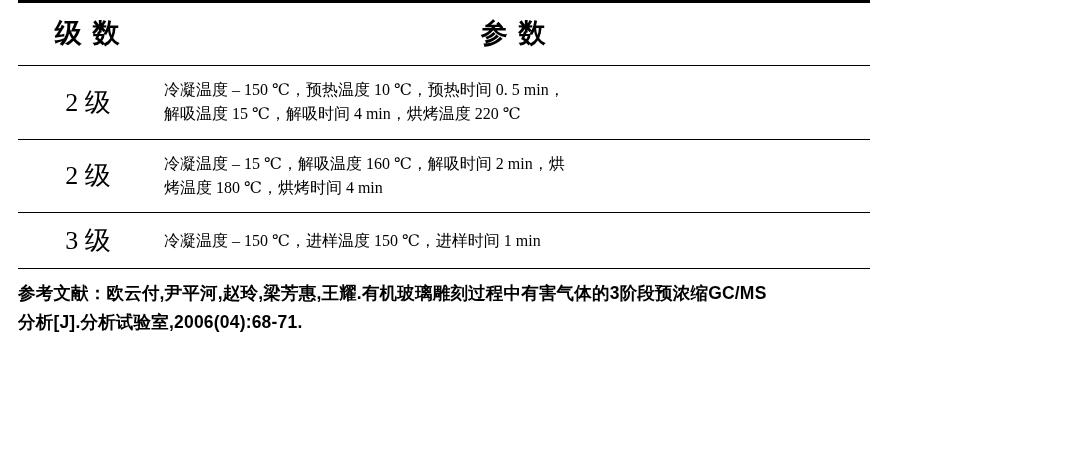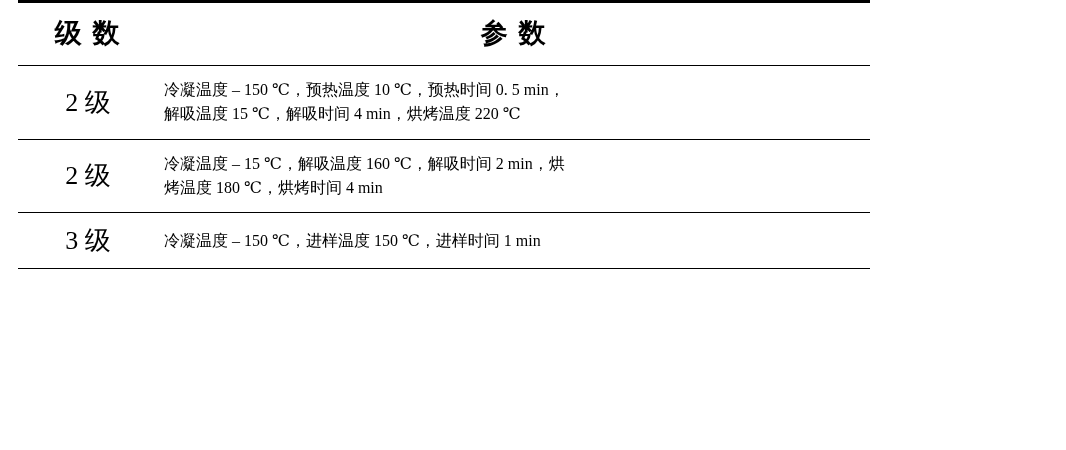--- a/index.html
+++ b/index.html
@@ -137,14 +137,18 @@
         </td>
       </tr>
 
       <tr class="row-sep">
         <td class="rule-bottom"></td>
         <td class="rule-bottom"></td>
       </tr>
     </tbody>
   </table>
 
+  <div class="footer">
+    <span class="fline">参考文献：欧云付,尹平河,赵玲,梁芳惠,王耀.有机玻璃雕刻过程中有害气体的3阶段预浓缩GC/MS</span>
+    <span class="fline">分析[J].分析试验室,2006(04):68-71.</span>
+  </div>
 
 </div>
 
 </body></html>

